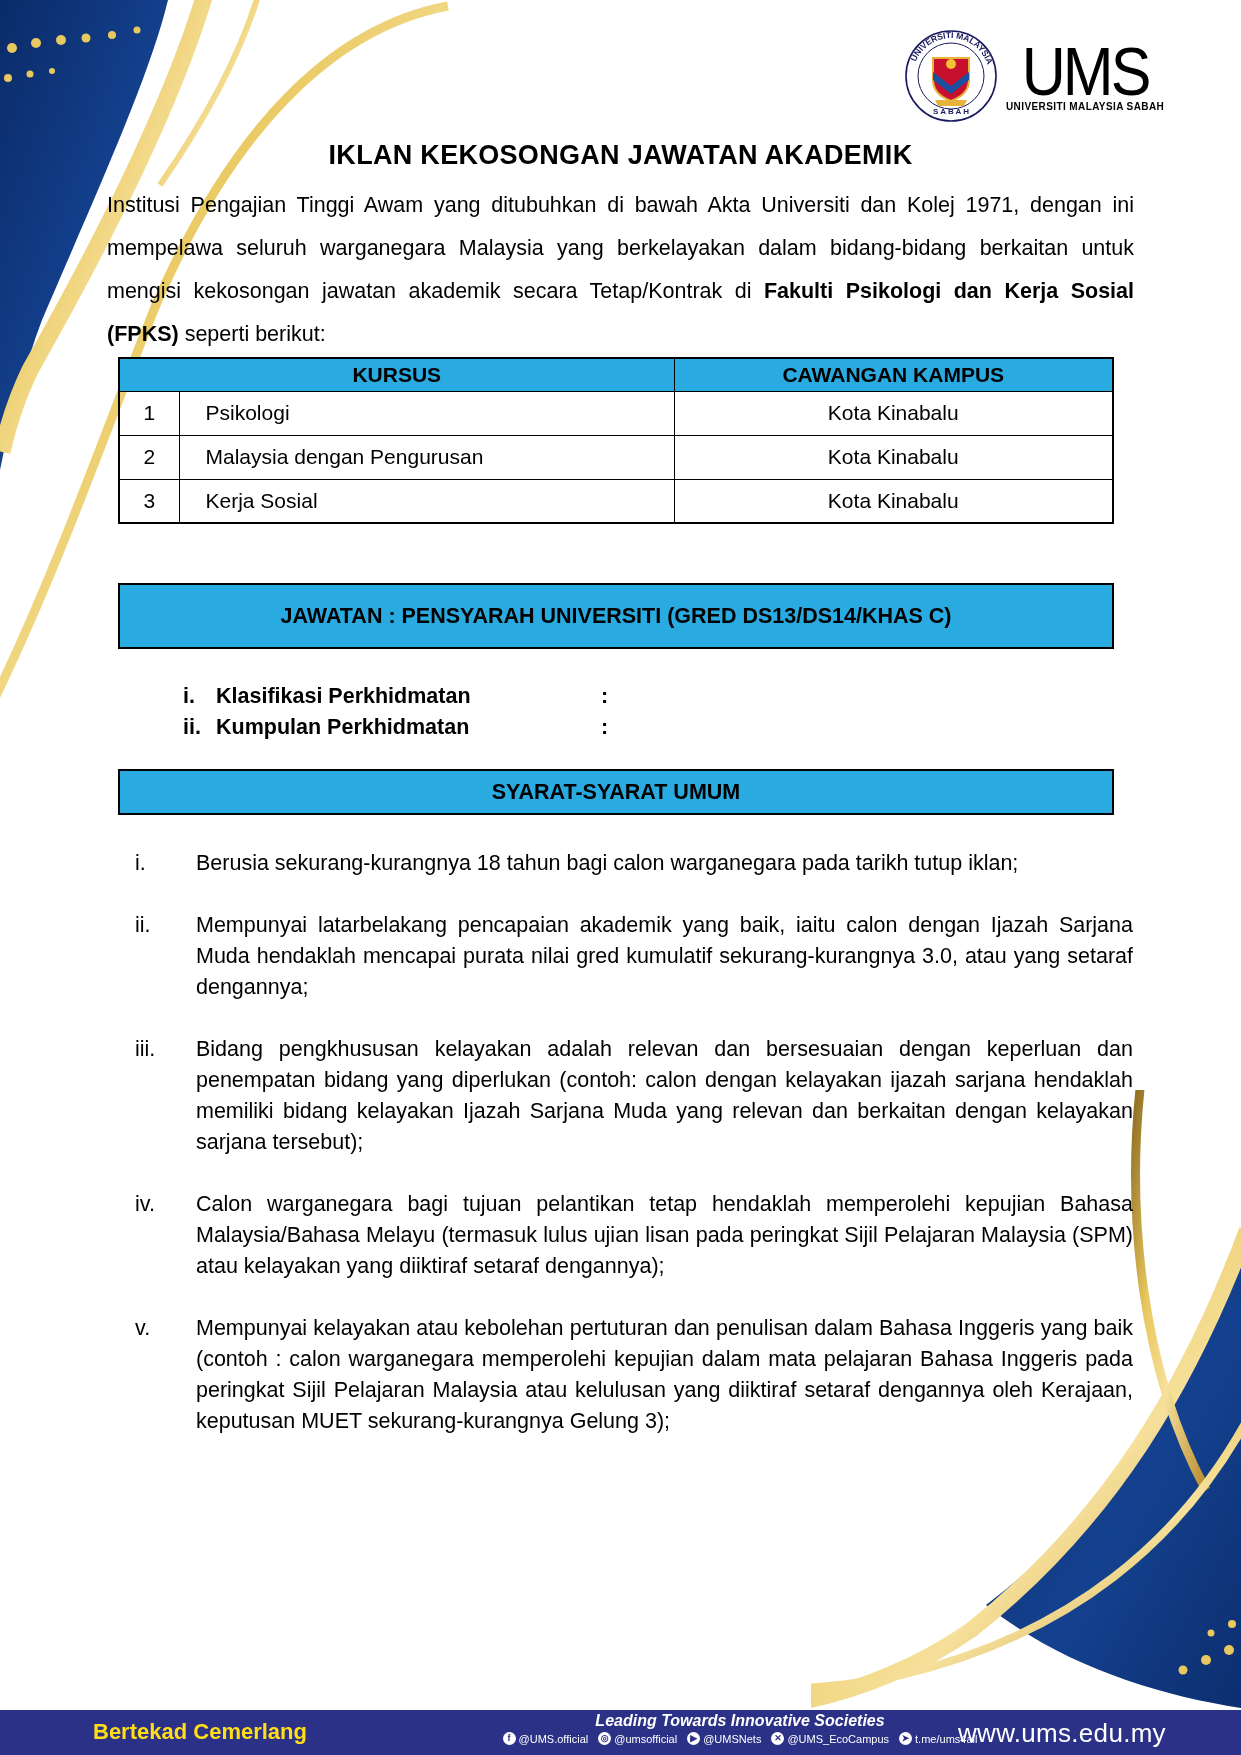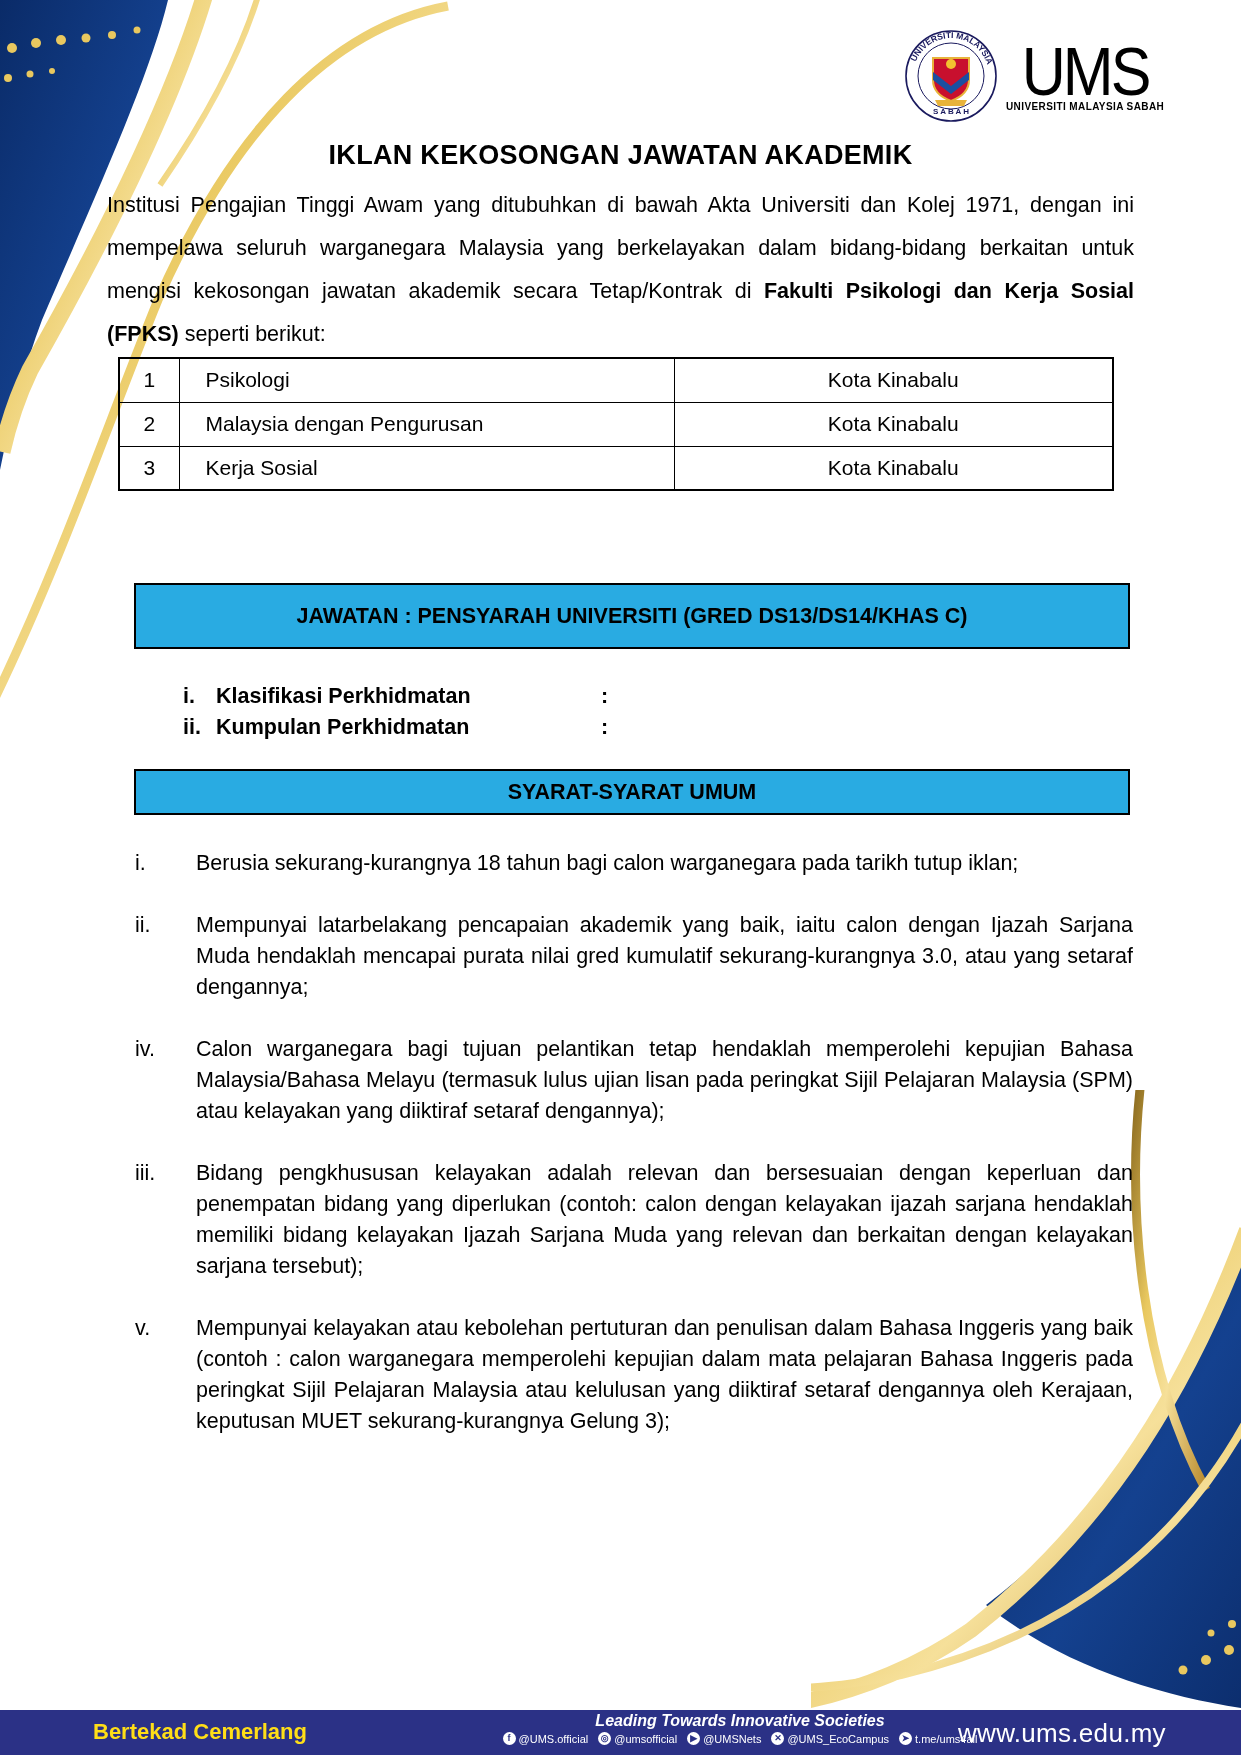--- a/index.html
+++ b/index.html
@@ -30,21 +30,21 @@
   
   .course-table { position:absolute; top:357px; left:118px; width:996px; border-collapse:collapse; }
   .course-table th, .course-table td { border:1px solid #000; font-size:21px; }
   .course-table { border:2px solid #000; }
   .course-table th { background:#29ABE2; font-weight:700; height:33px; text-align:center; }
   .course-table td { height:44px; }
   .col-no  { width:60px; text-align:center; }
   .col-course { width:495px; text-align:left; padding-left:26px; }
   .col-campus { text-align:center; }
   
-  .banner { position:absolute; left:134px; width:996px; background:#29ABE2; border:2px solid #000;
+  .banner { position:absolute; left:118px; width:996px; background:#29ABE2; border:2px solid #000;
             display:flex; align-items:center; justify-content:center;
             font-size:21.5px; font-weight:700; text-align:center; }
   .banner-position { top:583px; height:66px; }
   .banner-conditions { top:769px; height:46px; }
   
   .service-info { position:absolute; top:681px; left:183px; width:840px; }
   .service-row { display:grid; grid-template-columns:33px 385px 76px auto; line-height:31px; font-size:21.5px; }
   .service-row .num, .service-row .label, .service-row .colon { font-weight:700; }
   .service-row .colon { text-align:left; }
   
@@ -133,20 +133,24 @@
       <div class="logo-name">UNIVERSITI MALAYSIA SABAH</div>
     </div>
   </div>
 
   <div class="doc-title">IKLAN KEKOSONGAN JAWATAN AKADEMIK</div>
 
   <p class="intro"><span>Institusi Pengajian Tinggi Awam yang ditubuhkan di bawah Akta Universiti dan Kolej 1971, dengan ini mempelawa seluruh warganegara Malaysia yang berkelayakan dalam bidang-bidang berkaitan untuk mengisi kekosongan jawatan akademik secara Tetap/Kontrak di </span><b>Fakulti Psikologi dan Kerja Sosial (FPKS)</b><span> seperti berikut:</span></p>
 
   <table class="course-table">
     <tbody>
+        <tr>
+      <th colspan="2">KURSUS</th>
+      <th class="col-campus">CAWANGAN KAMPUS</th>
+    </tr>
     <tr>
       <td class="col-no">1</td>
       <td class="col-course">Psikologi</td>
       <td class="col-campus">Kota Kinabalu</td>
     </tr>
     <tr>
       <td class="col-no">2</td>
       <td class="col-course">Malaysia dengan Pengurusan</td>
       <td class="col-campus">Kota Kinabalu</td>
     </tr>
@@ -178,26 +182,26 @@
   <div class="conditions">
     <div class="cond-item">
       <span class="cond-num">i.</span>
       <span class="cond-text">Berusia sekurang-kurangnya 18 tahun bagi calon warganegara pada tarikh tutup iklan;</span>
     </div>
     <div class="cond-item">
       <span class="cond-num">ii.</span>
       <span class="cond-text">Mempunyai latarbelakang pencapaian akademik yang baik, iaitu calon dengan Ijazah Sarjana Muda hendaklah mencapai purata nilai gred kumulatif sekurang-kurangnya 3.0, atau yang setaraf dengannya;</span>
     </div>
     <div class="cond-item">
+      <span class="cond-num">iii.</span>
+      <span class="cond-text">Bidang pengkhususan kelayakan adalah relevan dan bersesuaian dengan keperluan dan penempatan bidang yang diperlukan (contoh: calon dengan kelayakan ijazah sarjana hendaklah memiliki bidang kelayakan Ijazah Sarjana Muda yang relevan dan berkaitan dengan kelayakan sarjana tersebut);</span>
+    </div>
+    <div class="cond-item">
       <span class="cond-num">iv.</span>
       <span class="cond-text">Calon warganegara bagi tujuan pelantikan tetap hendaklah memperolehi kepujian Bahasa Malaysia/Bahasa Melayu (termasuk lulus ujian lisan pada peringkat Sijil Pelajaran Malaysia (SPM) atau kelayakan yang diiktiraf setaraf dengannya);</span>
-    </div>
-    <div class="cond-item">
-      <span class="cond-num">iii.</span>
-      <span class="cond-text">Bidang pengkhususan kelayakan adalah relevan dan bersesuaian dengan keperluan dan penempatan bidang yang diperlukan (contoh: calon dengan kelayakan ijazah sarjana hendaklah memiliki bidang kelayakan Ijazah Sarjana Muda yang relevan dan berkaitan dengan kelayakan sarjana tersebut);</span>
     </div>
     <div class="cond-item">
       <span class="cond-num">v.</span>
       <span class="cond-text">Mempunyai kelayakan atau kebolehan pertuturan dan penulisan dalam Bahasa Inggeris yang baik (contoh : calon warganegara memperolehi kepujian dalam mata pelajaran Bahasa Inggeris pada peringkat Sijil Pelajaran Malaysia atau kelulusan yang diiktiraf setaraf dengannya oleh Kerajaan, keputusan MUET sekurang-kurangnya Gelung 3);</span>
     </div>
   </div>
 
   <div class="footer-bar">
     <div class="footer-motto">Bertekad Cemerlang</div>
     <div class="footer-center">

